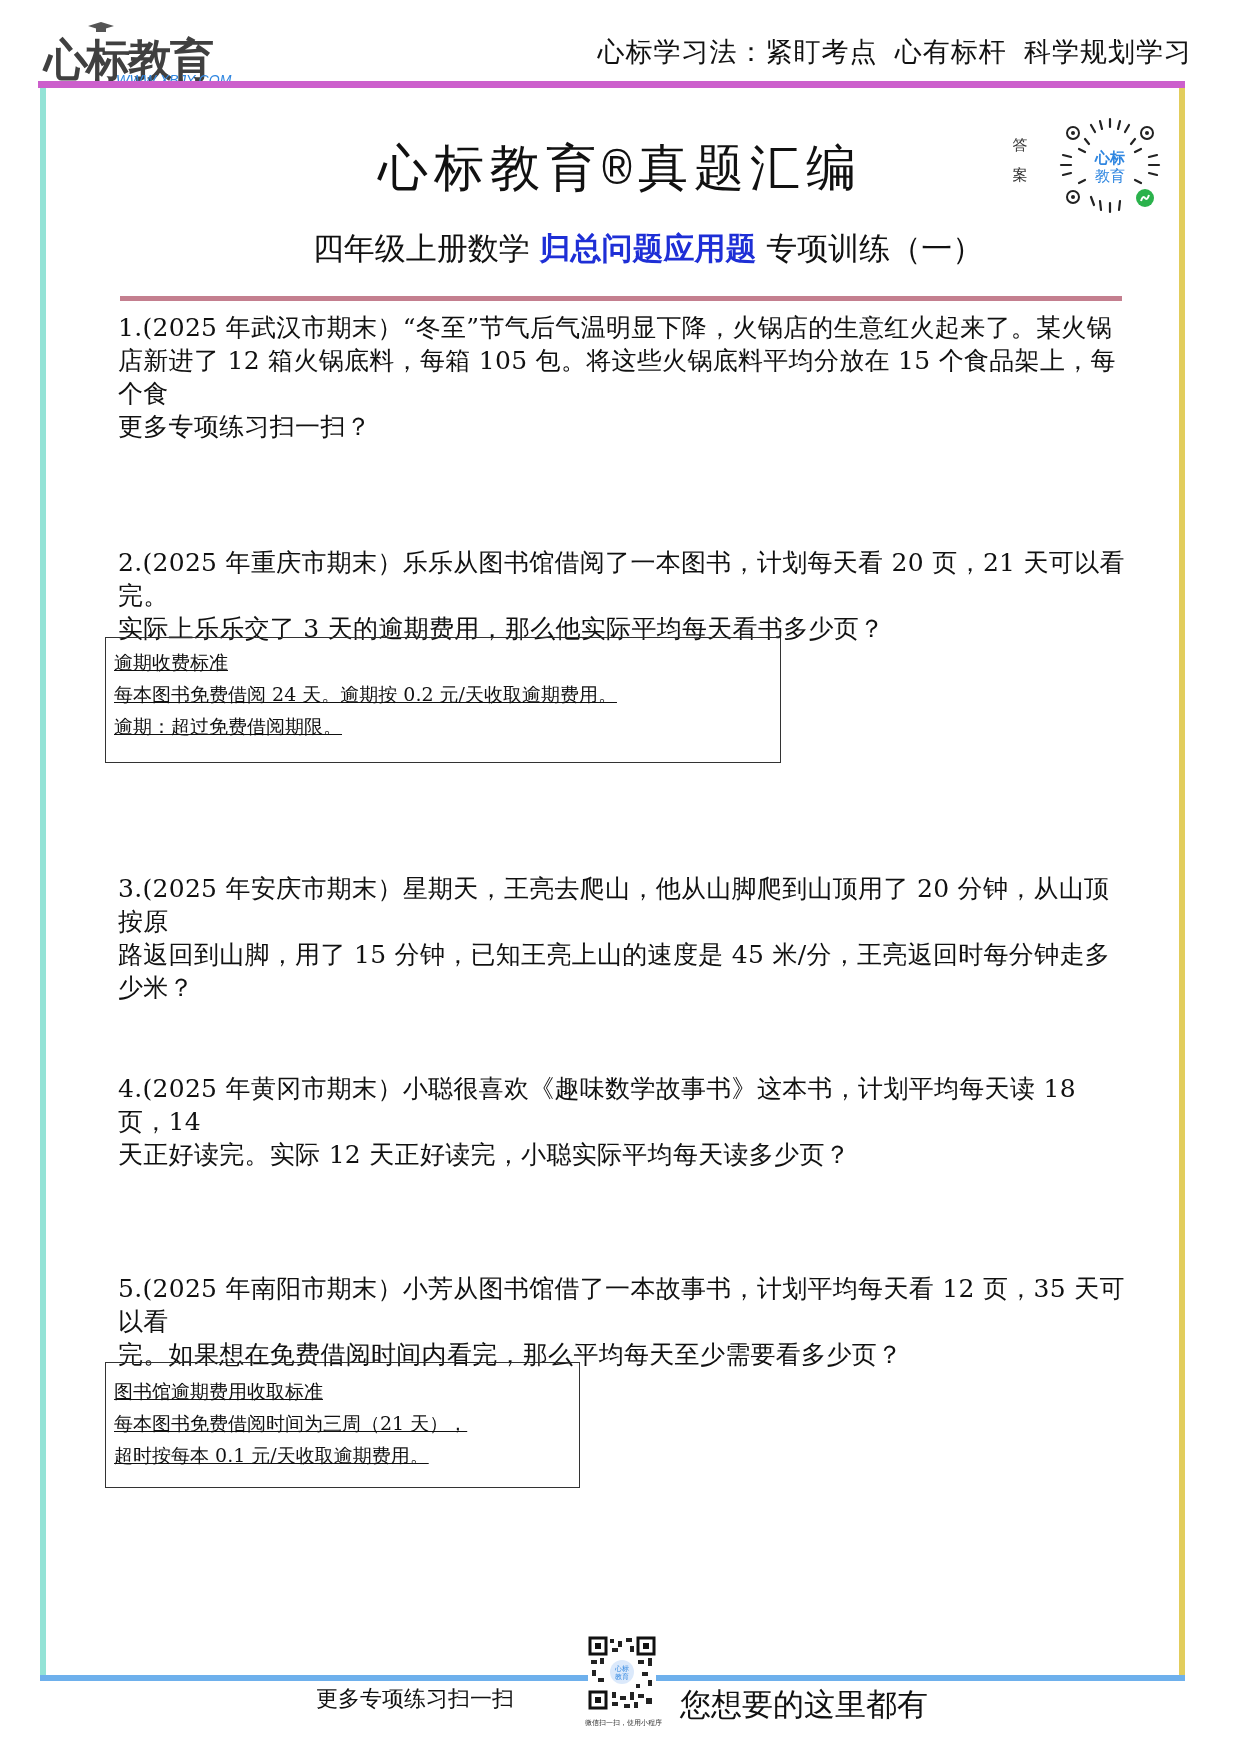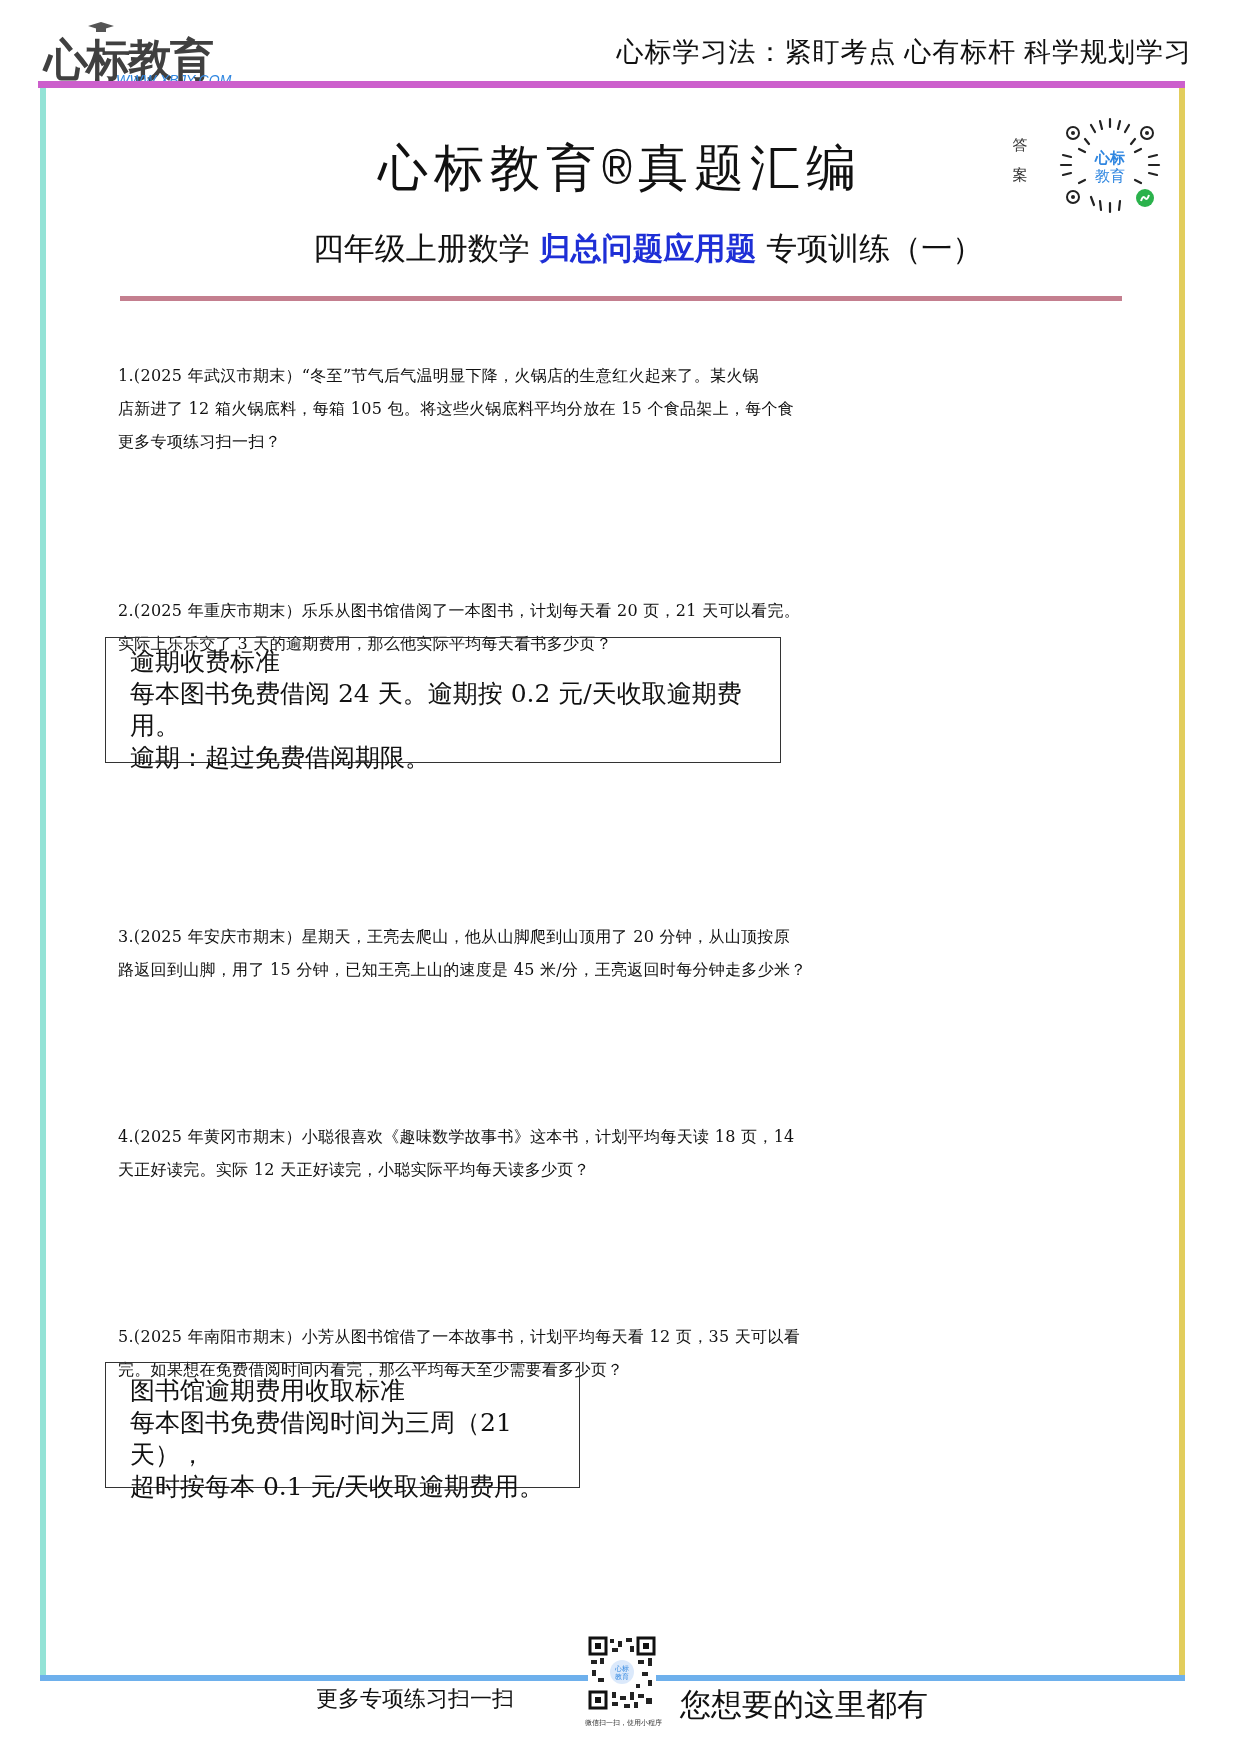--- a/index.html
+++ b/index.html
@@ -8,43 +8,43 @@
   .abs { position: absolute; }
 
   
   .logo { left: 44px; top: 30px; height: 52px; display: flex; align-items: flex-end; }
   .logo-text { font-family: "DejaVu Sans", sans-serif; font-weight: bold; font-size: 44px;
                color: #404040; letter-spacing: -2px; line-height: 44px; text-align: right; }
   .logo-url { font-family: "Liberation Sans", sans-serif; font-style: italic; font-size: 14px;
               color: #2f86e0; position: absolute; left: 72px; top: 42px; letter-spacing: 0.2px; }
   .logo-cap { position: absolute; left: 44px; top: -8px; width: 26px; height: 10px; }
   .slogan { right: 48px; top: 34px; font-size: 27px; color: #111; letter-spacing: 1px;
-            font-family: Liberation Serif, serif; }
+            font-family: Liberation Mono, monospace; }
 
   .bar-top { left: 38px; top: 81px; width: 1147px; height: 7px; background: #cc5fcc; }
   .border-left { left: 40px; top: 88px; width: 6px; height: 1590px; background: #93e3d6; }
   .border-right { left: 1179px; top: 88px; width: 6px; height: 1590px; background: #e2cd5c; }
   .bar-bottom { left: 40px; top: 1675px; width: 1145px; height: 6px; background: #6eb0ec; }
 
   
   .main-title { left: 0; width: 1240px; top: 135px; text-align: center; font-size: 50px;
                 letter-spacing: 6px; font-family: Liberation Mono, monospace; }
   .answer-label { left: 1010px; top: 130px; width: 20px; font-size: 15px; color: #333;
                   line-height: 30px; text-align: center; font-family: "DejaVu Sans", sans-serif; }
   .qr-top { left: 1055px; top: 113px; width: 110px; height: 105px; }
   .subtitle { left: 0; width: 1240px; top: 228px; text-align: center; font-size: 31px;
               font-family: "DejaVu Sans", sans-serif; padding-left: 28px; }
   .subtitle .hl { color: #1e2fd6; font-weight: bold; }
   .sep { left: 120px; top: 296px; width: 1002px; height: 5px; background: #c47f8f; }
 
   
-  .q { left: 118px; width: 1010px; font-size: 16px; line-height: 33px;
-       font-family: "DejaVu Serif", serif; letter-spacing: 0.3px; margin-top: 48px; }
-  .box { border: 1.5px solid #333; font-size: 25px; line-height: 32px; padding: 8px 24px;
-         box-sizing: border-box; font-family: "DejaVu Serif", serif; }
+  .q { left: 118px; width: 1010px; font-size: 25px; line-height: 33px;
+       font-family: "DejaVu Serif", serif; letter-spacing: 0.3px; }
+  .box { border: 1.5px solid #333; font-size: 19px; line-height: 32px; padding: 8px 8px;
+         box-sizing: border-box; font-family: "DejaVu Serif", serif; text-decoration: underline; }
   .box1 { left: 105px; top: 637px; width: 676px; height: 126px; }
   .box2 { left: 105px; top: 1362px; width: 475px; height: 126px; text-align: left; padding-top: 12px; }
   .box p, .q p { margin: 0; }
 
   
   .footer-left { left: 316px; top: 1684px; font-size: 22px; font-family: "DejaVu Sans", sans-serif; }
   .footer-right { left: 680px; top: 1684px; font-size: 31px; font-family: "DejaVu Sans", sans-serif; }
   .qr-bottom { left: 588px; top: 1636px; width: 68px; height: 80px; background: #fff; }
   .qr-caption { left: 585px; top: 1718px; font-size: 7px; color: #333; font-family: "DejaVu Sans", sans-serif; }
 </style>

